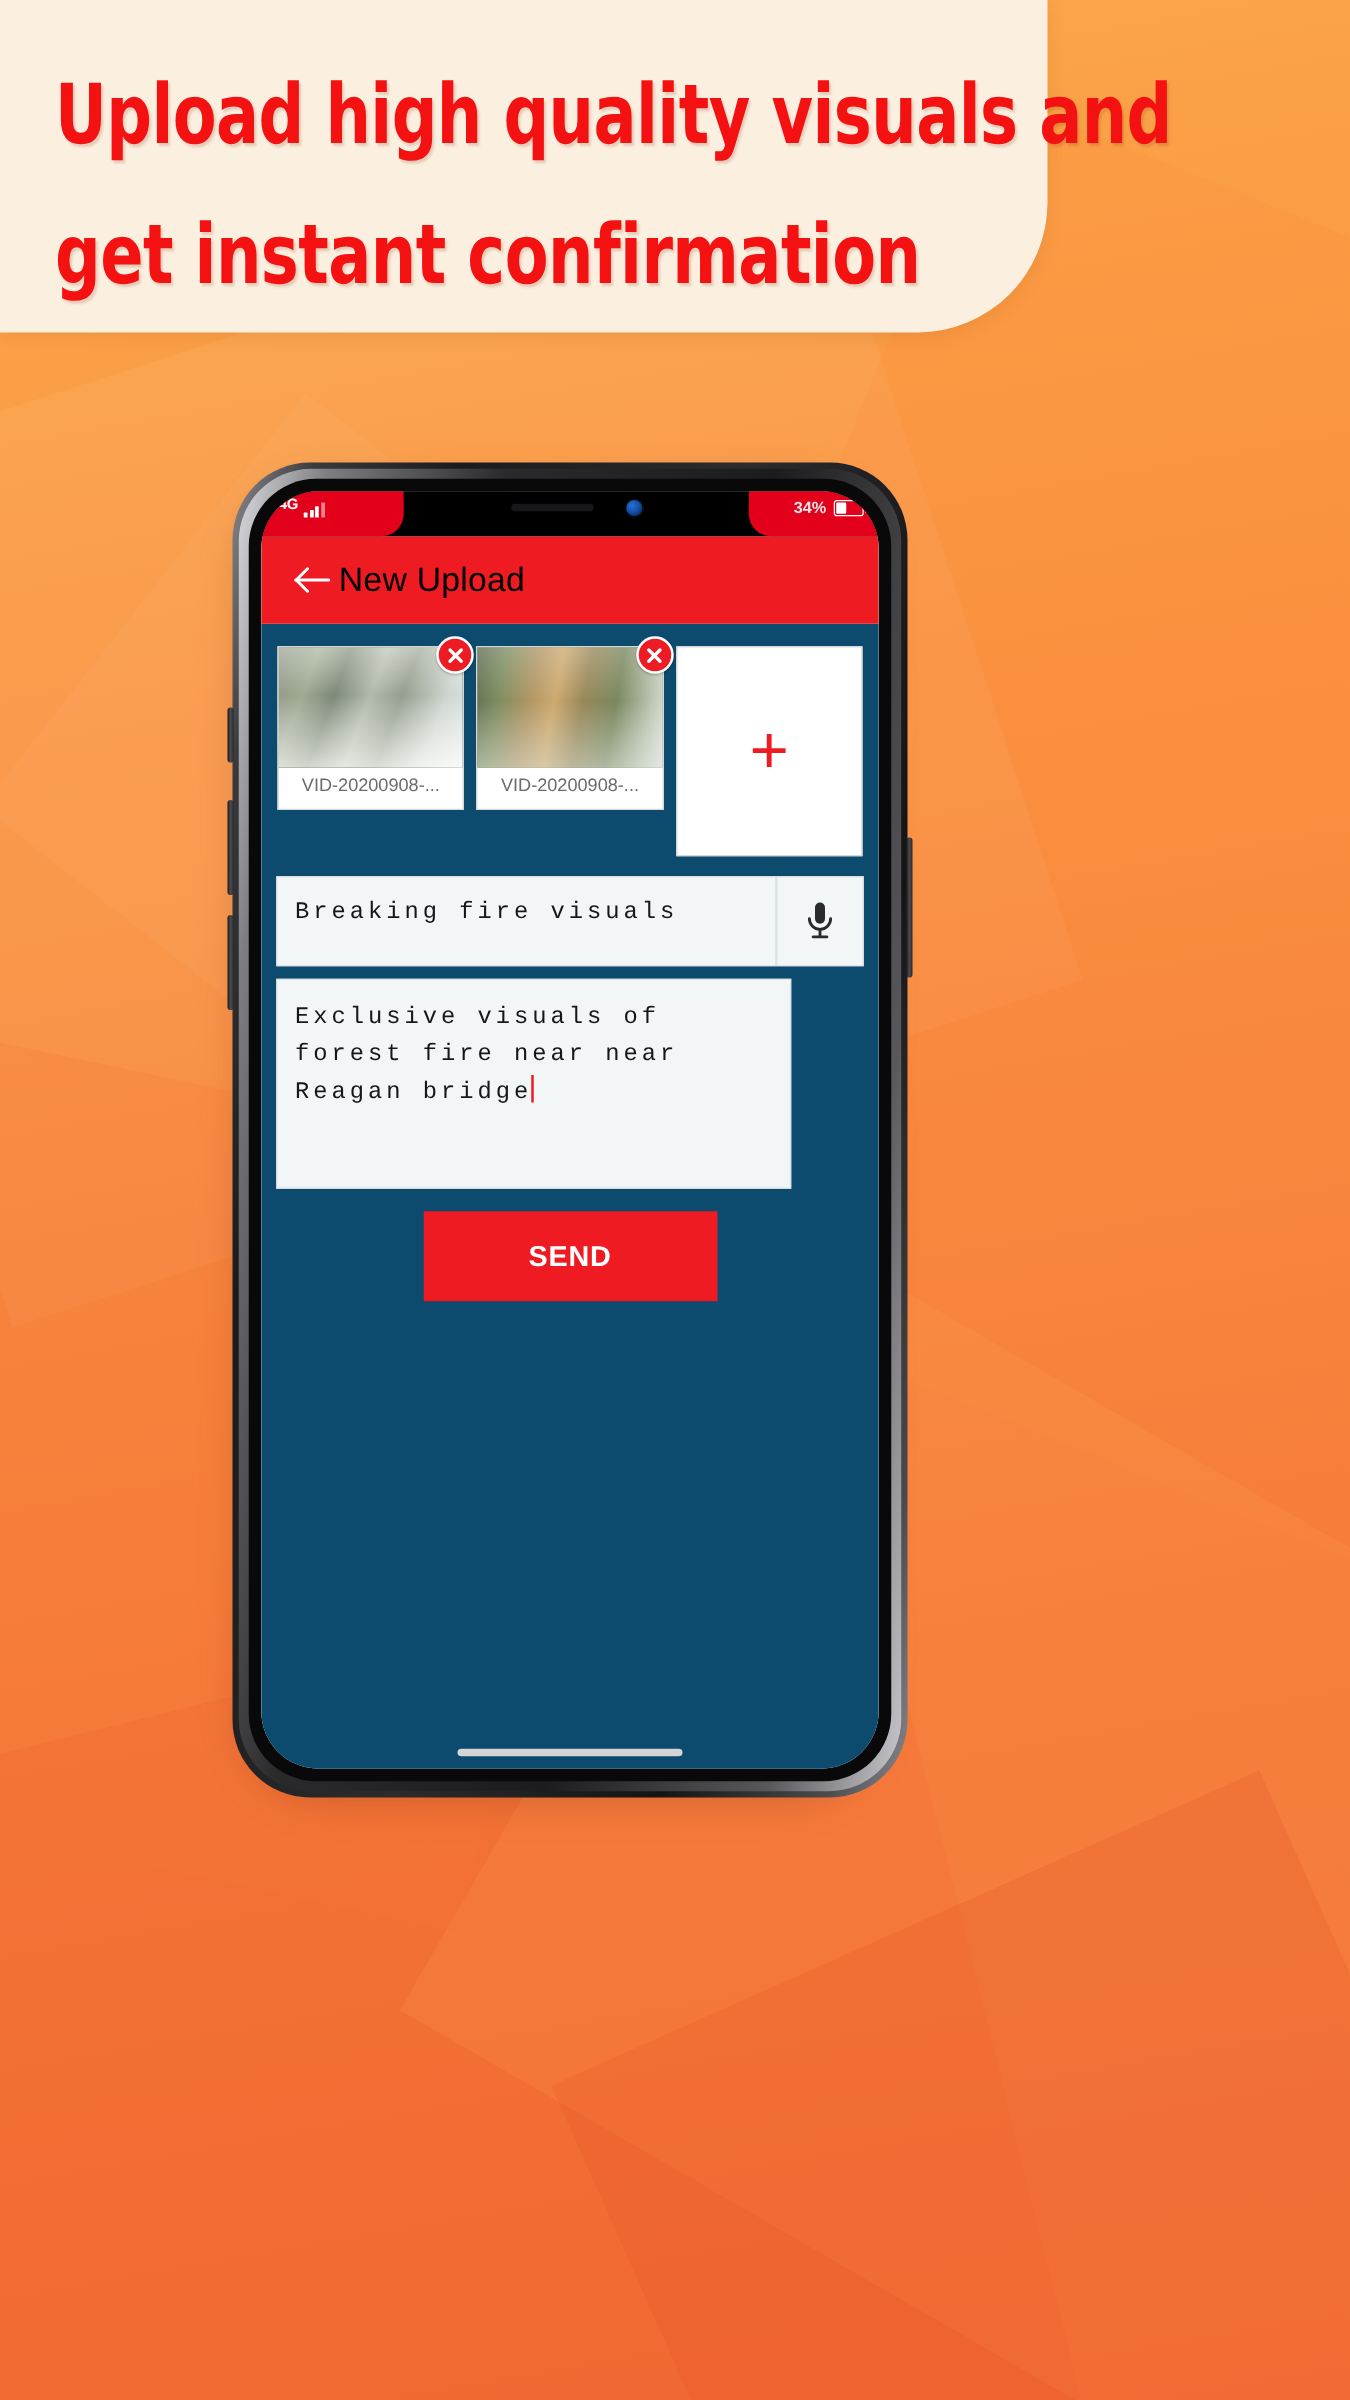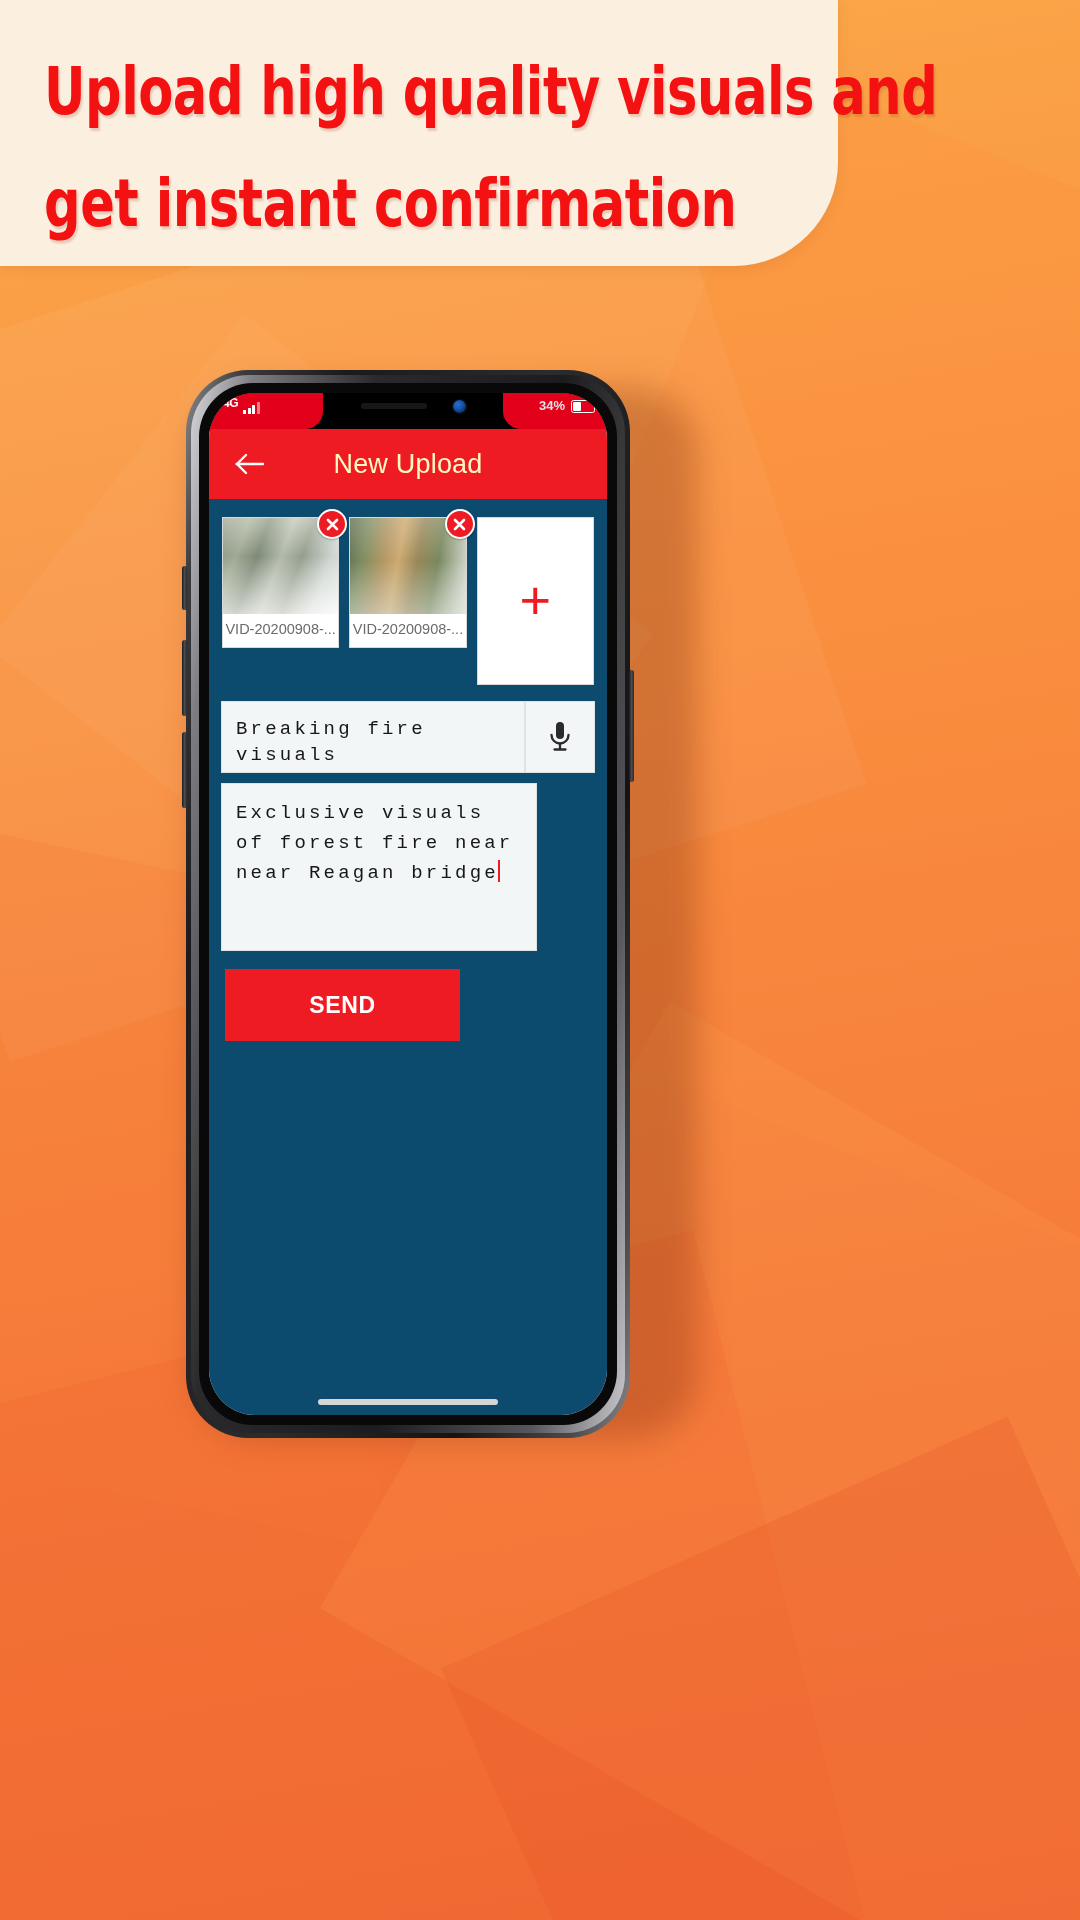--- a/index.html
+++ b/index.html
@@ -61,21 +61,21 @@
     transform-origin:left top;
     text-shadow:2px 3px 2px rgba(150,60,30,0.20);
     white-space:nowrap;
   }
   #headline-panel .h-line { display:block; }
 
   
   #phone {
     position:absolute;
     left:186px; top:370px;
-    width:444px; height:1068px;
+    width:540px; height:1068px;
     z-index:5;
   }
   .phone-shadow {
     position:absolute; left:8px; top:18px;
     width:504px; height:1050px;
     border-radius:66px;
     background:rgba(120,40,10,0.30);
     filter:blur(16px);
   }
   .phone-outer {
@@ -186,22 +186,22 @@
     display:flex; align-items:center;
     padding:0 16px;
     position:relative;
   }
   .back-arrow {
     width:42px; height:42px; margin-left:4px;
     display:flex; align-items:center; justify-content:center;
     cursor:pointer;
   }
   .appbar-title {
-    flex:1; text-align:center;
-    color:#fef9c3; font-size:27px;
+    flex:1; 
+    color:#000000; font-size:27px;
     font-weight:400;
     letter-spacing:0.2px;
     margin-right:46px;
     font-family:"Liberation Sans", sans-serif;
   }
 
   
   .content { background:#0c4a6e; padding:10px 0 0 0; height:100%; }
 
   .thumb-grid {
@@ -312,21 +312,21 @@
     line-height:30px;
     cursor:text;
     white-space:pre-wrap;
   }
   .caret {
     display:inline-block; width:2px; height:22px;
     background:#EE1B22; vertical-align:-4px;
     margin-left:-1px;
   }
 
-  .send-row { padding:18px 16px 0 16px; display:flex; justify-content:flex-start; }
+  .send-row { padding:18px 16px 0 16px; display:flex; justify-content:center; }
   .send-btn {
     background:#EE1B22; color:#fff;
     width:235px; height:72px;
     display:flex; align-items:center; justify-content:center;
     font-size:23px; font-weight:bold; letter-spacing:0.6px;
     cursor:pointer;
     font-family:"Liberation Sans", sans-serif;
   }
 
   .home-indicator {

